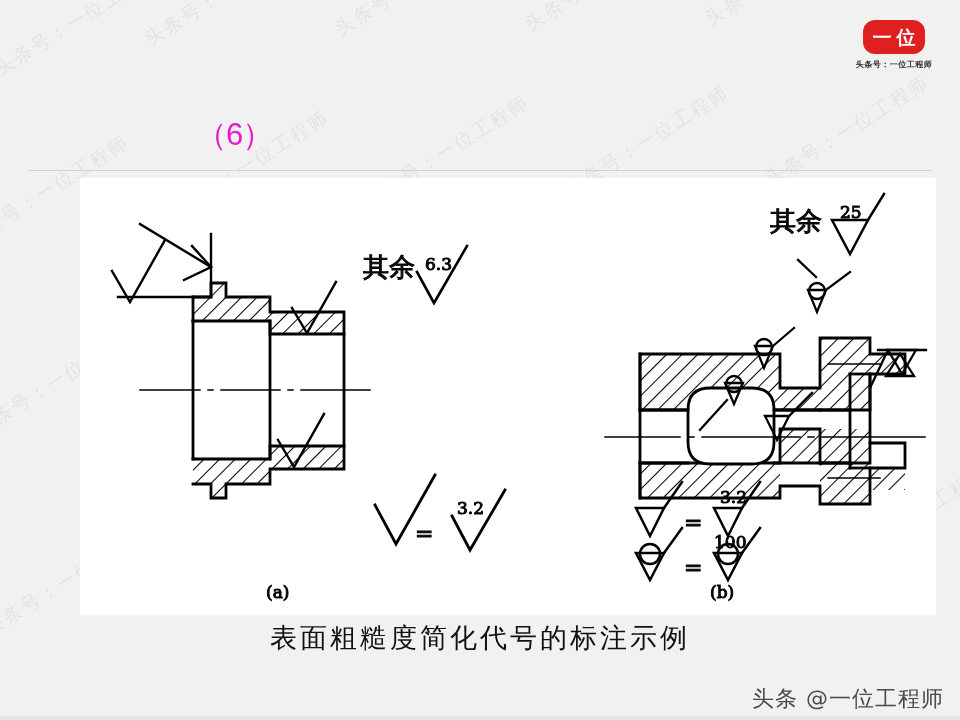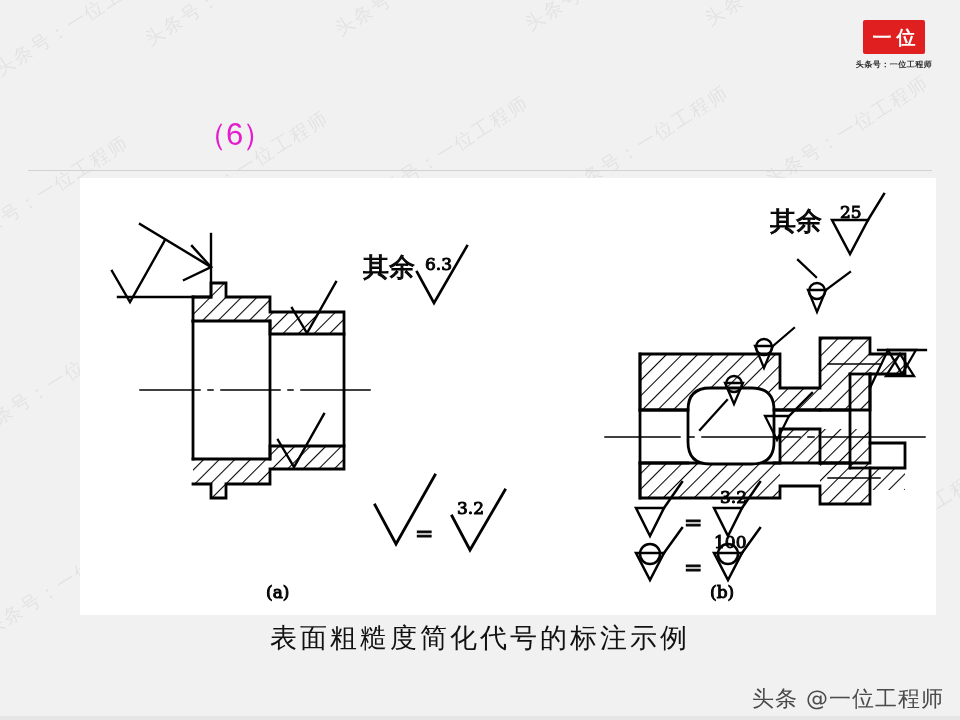--- a/index.html
+++ b/index.html
@@ -47,21 +47,21 @@
     right: 18px;
     top: 20px;
     z-index: 6;
     text-align: center;
     width: 96px;
   }
   #logo-badge {
     width: 62px;
     height: 34px;
     background: #e02020;
-    border-radius: 2px;
+    border-radius: 12px;
     margin: 0 auto;
     color: #fff;
     font-size: 19px;
     line-height: 34px;
     letter-spacing: 5px;
     text-indent: 5px;
     font-family: "DejaVu Sans", sans-serif;
     font-weight: bold;
   }
   #logo-caption {

